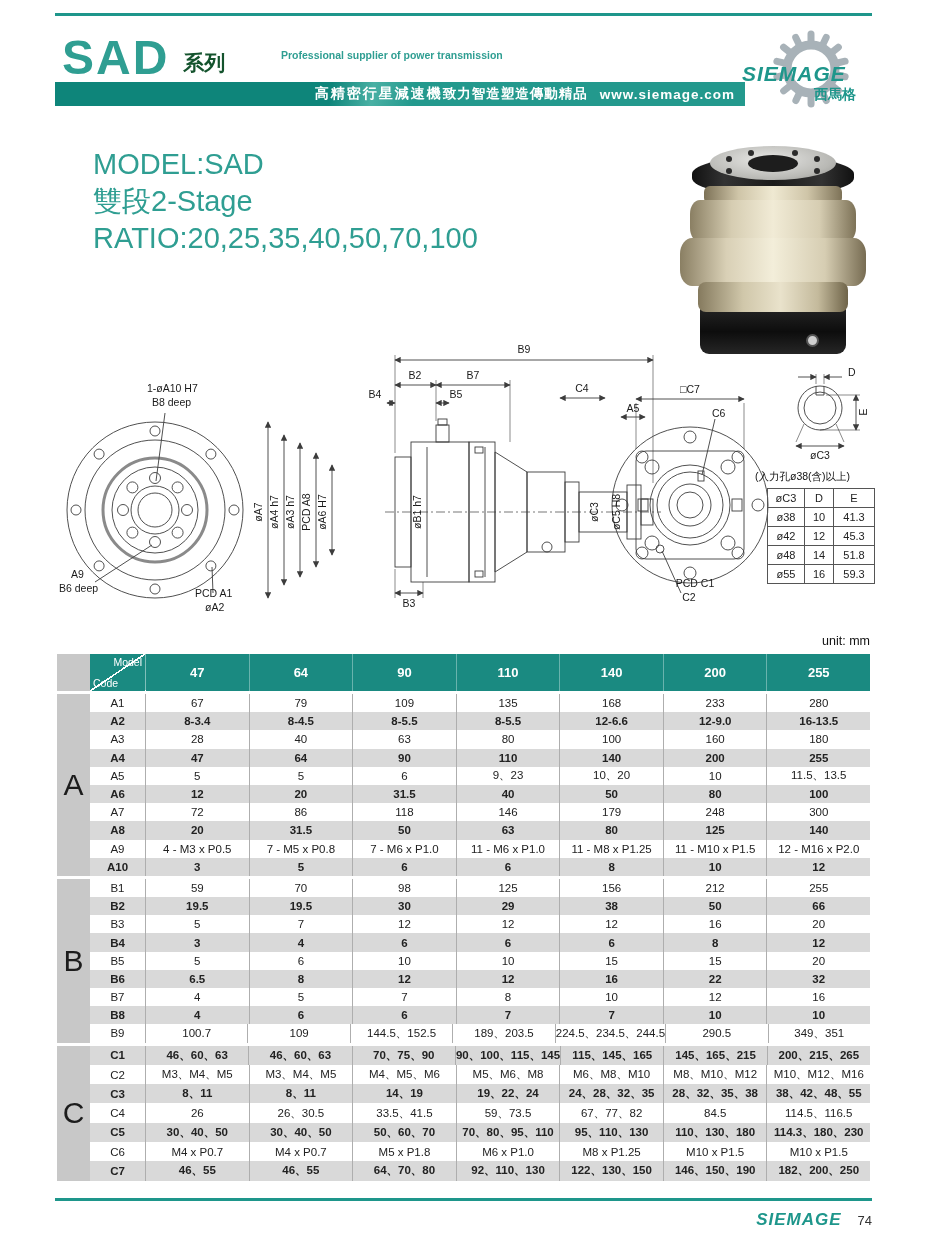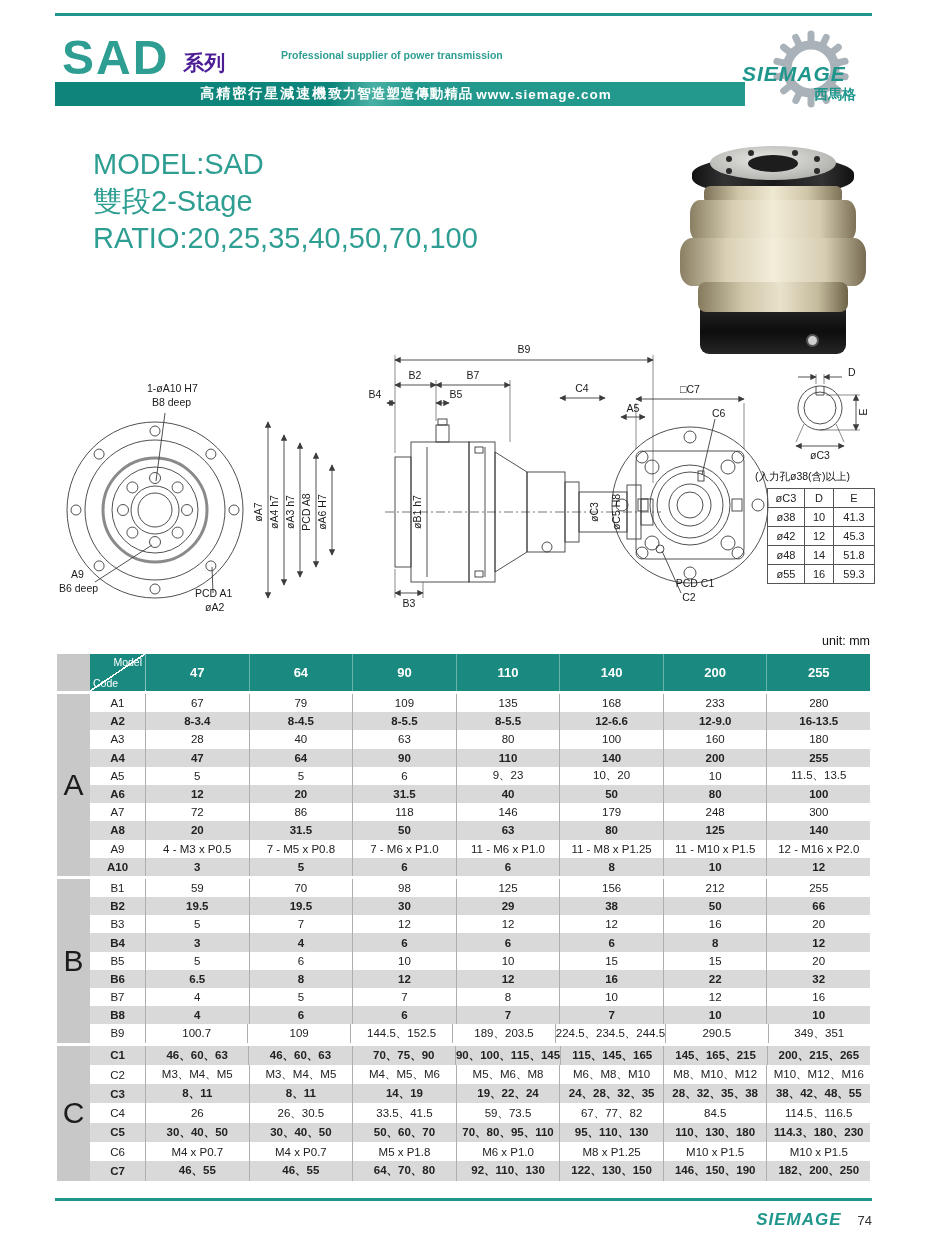--- a/index.html
+++ b/index.html
@@ -5,29 +5,29 @@
   html,body{margin:0;padding:0;}
   body{
     width:927px;height:1254px;position:relative;background:#ffffff;
     font-family:"Liberation Sans","DejaVu Sans",sans-serif;color:#222;overflow:hidden;
   }
   .abs{position:absolute;}
   
   .top-rule{left:55px;top:13px;width:817px;height:3px;background:#1e968b;}
   .title-row{left:62px;top:34px;display:flex;align-items:flex-end;}
   .sad{font-size:48px;font-weight:bold;color:#2f9e92;letter-spacing:2px;line-height:1;}
-  .xilie{font-size:21px;font-weight:bold;color:#4c1d95;margin-left:14px;margin-bottom:5px;}
+  .xilie{font-size:21px;font-weight:bold;color:#14532d;margin-left:14px;margin-bottom:5px;}
   .slogan{left:281px;top:47px;color:#2f9e92;}
   .slogan-cn{font-size:16px;font-weight:bold;letter-spacing:1px;}
   .slogan-en{font-size:10.5px;font-weight:bold;margin-top:2px;}
   .banner{left:55px;top:82px;width:690px;height:24px;
     background:linear-gradient(100deg,#0e857a 0%,#0e857a 40%,#49b0a4 46%,#23998d 52%,#23998d 100%);
-    display:flex;align-items:center;justify-content:center;color:#fff;}
+    display:flex;align-items:center;justify-content:flex-end;color:#fff;}
   .banner-left{font-size:14px;font-weight:bold;margin-left:22px;letter-spacing:2px;}
-  .banner-right{font-size:13.5px;font-weight:bold;margin-right:10px;letter-spacing:1px;display:flex;gap:3px;align-items:center;}
+  .banner-right{font-size:13.5px;font-weight:bold;margin-right:10px;letter-spacing:1px;display:flex;gap:12px;align-items:center;}
   
   .logo{left:742px;top:26px;width:138px;height:88px;}
   .logo svg{position:absolute;left:8px;top:0;}
   .logo-text{position:absolute;left:0px;top:36px;font-size:21px;font-weight:bold;font-style:italic;color:#1e968b;letter-spacing:1px;}
   .logo-cn{position:absolute;left:72px;top:60px;font-size:14px;font-weight:bold;color:#1e968b;}
   
   .model-block{left:93px;top:146px;color:#2f9e92;font-size:29px;line-height:37px;}
   
   .photo{left:668px;top:138px;width:210px;height:196px;}
   .photo div{position:absolute;}

